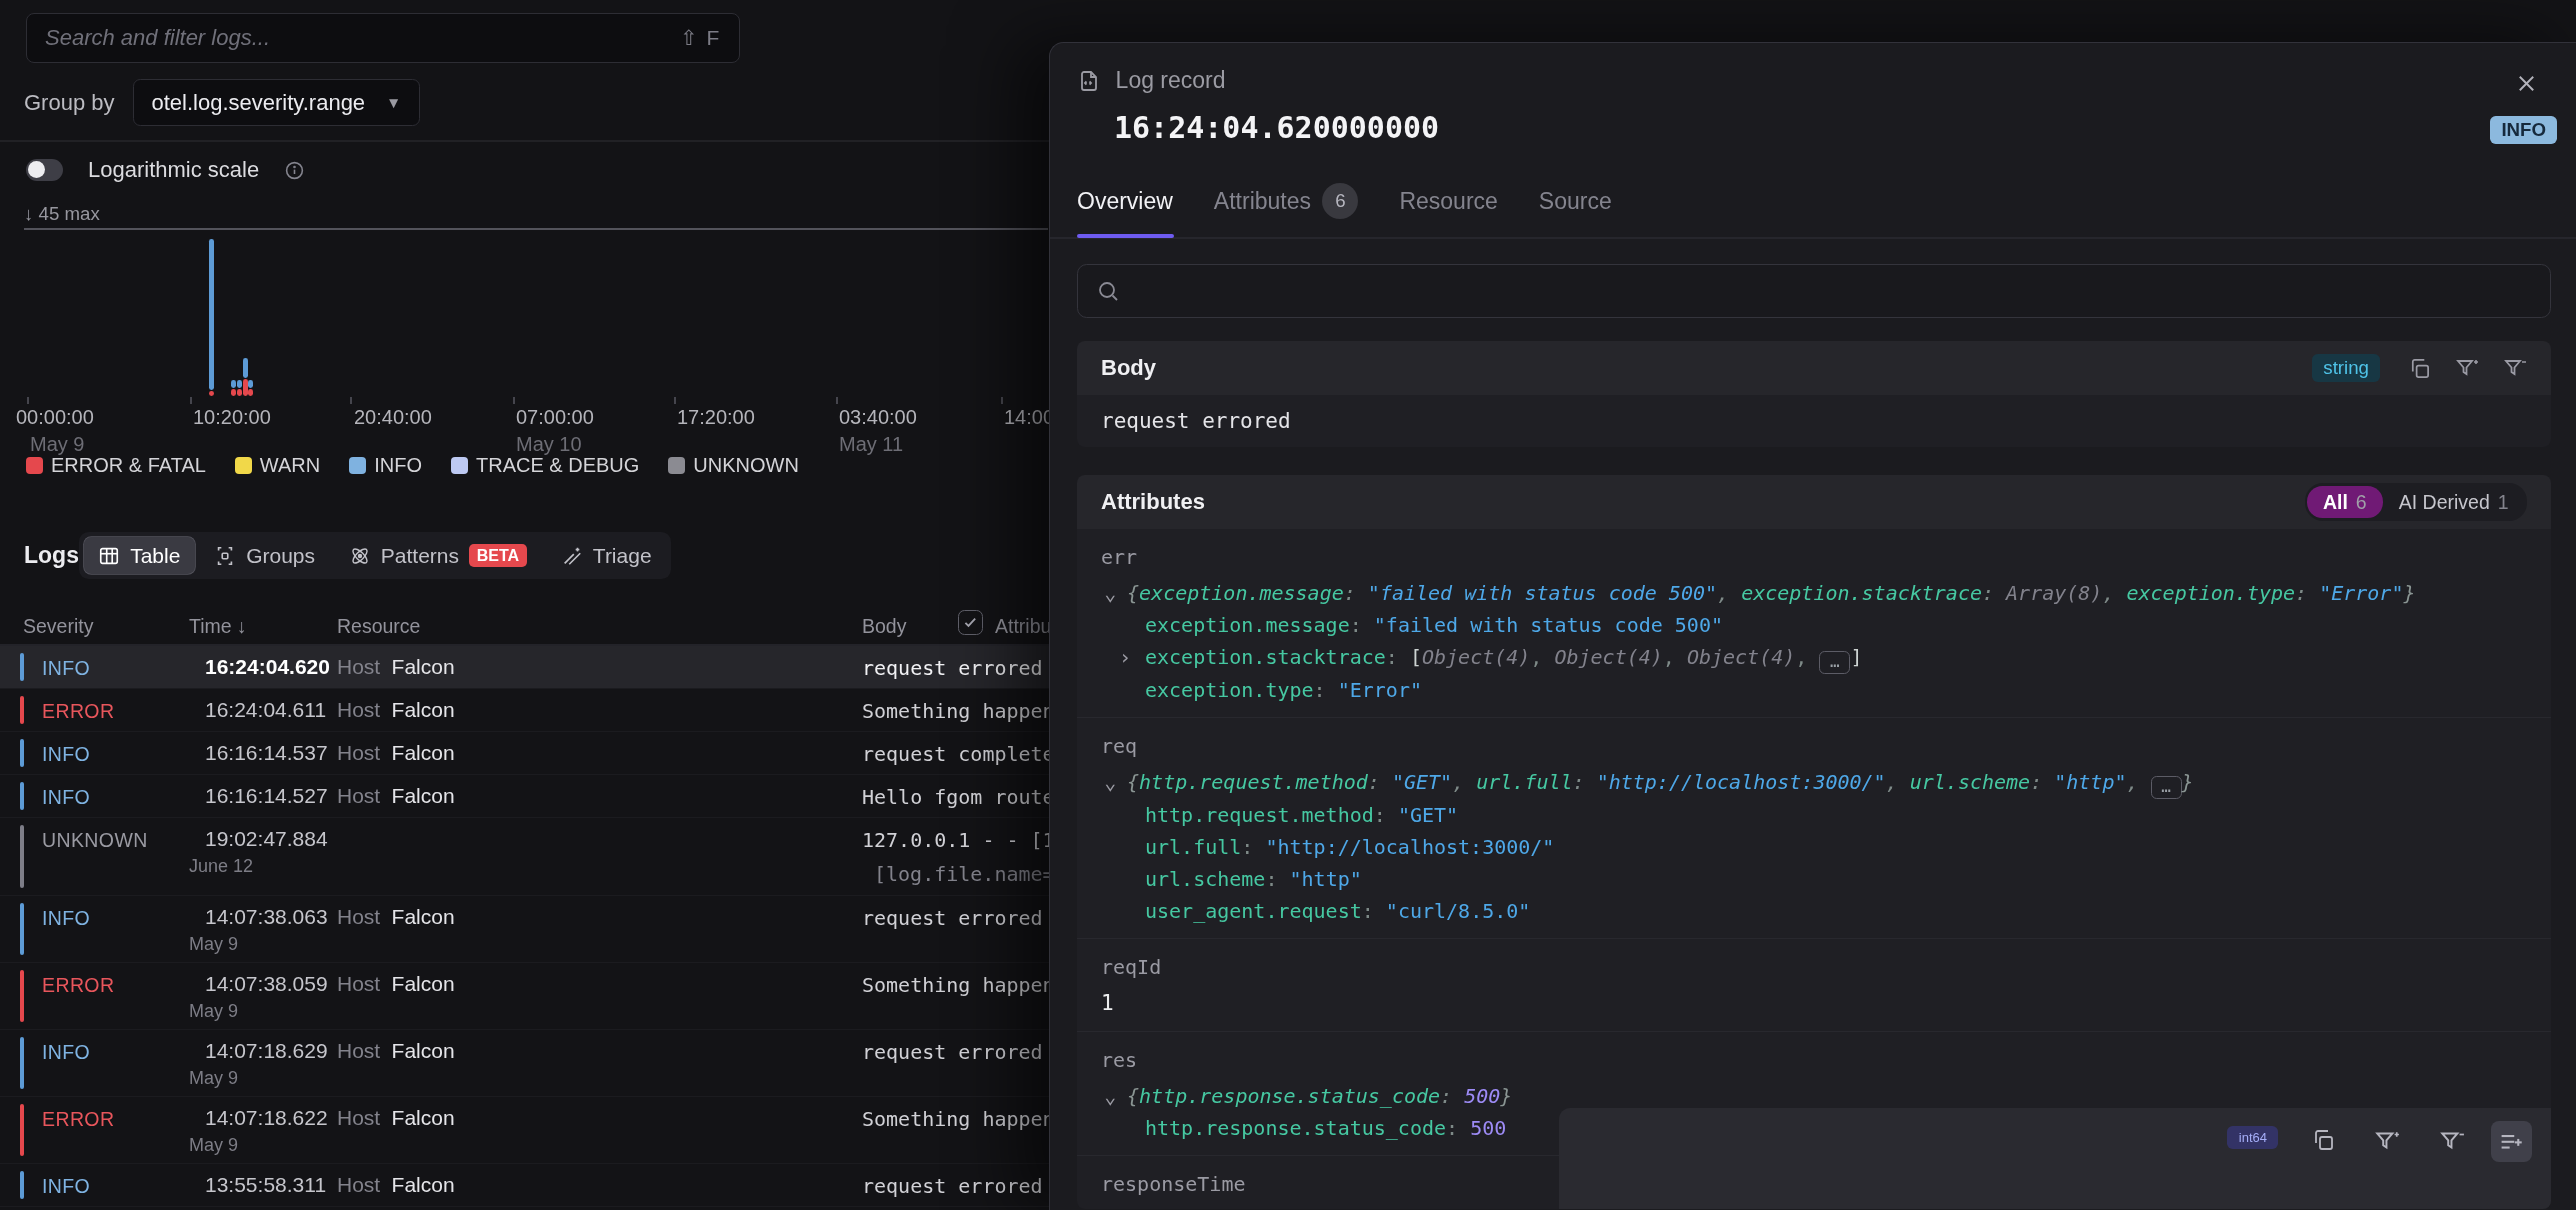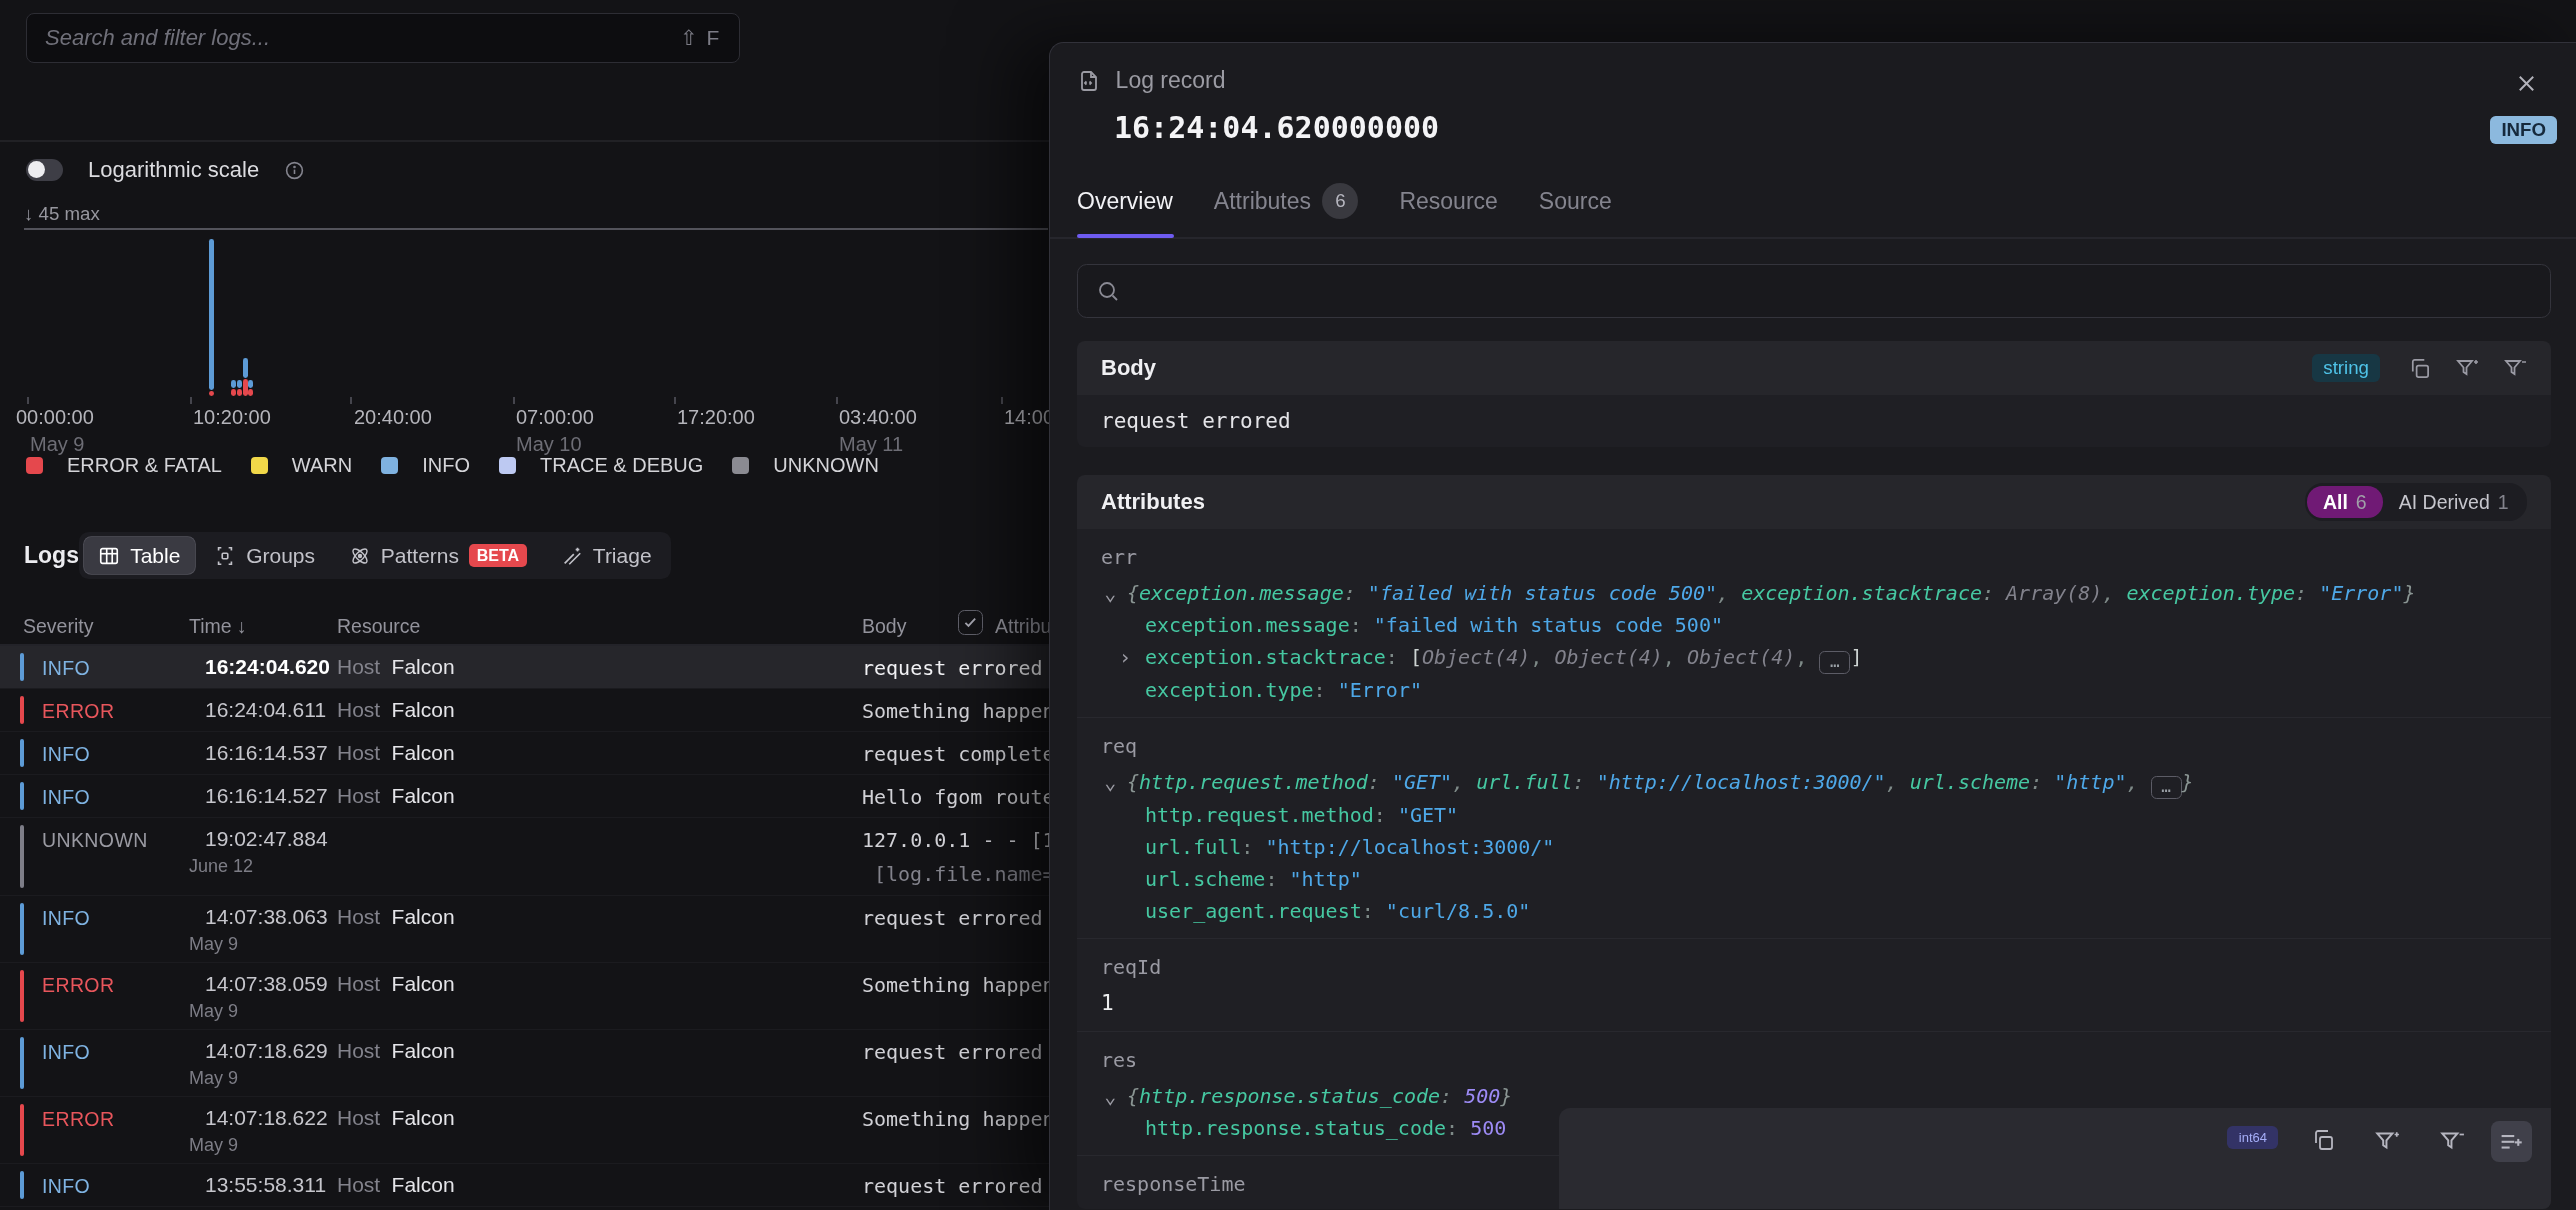--- a/index.html
+++ b/index.html
@@ -31,21 +31,21 @@
   .info-ic{color:#84848e;display:inline-flex;}
 
   .maxlabel{position:absolute;left:24px;top:203px;color:#97979f;font-size:18.7px;}
   .maxline{position:absolute;left:24px;top:228px;width:1024px;height:1.6px;background:#53535b;}
   #chart{position:absolute;left:0;top:230px;width:1049px;height:166px;}
   .bar{position:absolute;border-radius:2.4px;}
   .tickmark{position:absolute;top:397px;width:1.6px;height:7.3px;background:#45454d;}
   .xtime{position:absolute;top:406px;font-size:20px;color:#b5b5bb;white-space:nowrap;}
   .xday{position:absolute;top:433px;font-size:20px;color:#6d6d75;white-space:nowrap;}
   #legend{position:absolute;left:26px;top:454px;display:flex;gap:29px;align-items:center;}
-  .lg-item{display:flex;align-items:center;gap:24px;}
+  .lg-item{display:flex;align-items:center;gap:8px;}
   .lg-sw{width:17px;height:17px;border-radius:4px;}
   .lg-lb{color:#d4d4d8;font-size:20px;}
 
   .logs-label{position:absolute;left:24px;top:542px;font-size:23px;font-weight:700;color:#ececf0;}
   .viewtabs{position:absolute;left:79px;top:532px;height:47px;background:#1c1c21;border-radius:9.7px;
             display:flex;align-items:center;padding:0 4.9px;gap:4.9px;}
   .vtab{display:flex;align-items:center;gap:9.7px;padding:0 14.6px;height:37px;color:#c2c2c9;
         font-size:21px;border-radius:7.3px;cursor:pointer;white-space:nowrap;}
   .vtab.active{background:#3a3a42;color:#ffffff;box-shadow:0 0 0 0.8px #53535c;}
   .vtab svg{flex:0 0 auto;}
@@ -143,20 +143,27 @@
 
 <div class="screen">
 
   <div class="left">
 
     <div class="searchbar">
       <input type="text" placeholder="Search and filter logs..." style="">
       <span class="shortcut">⇧ F</span>
     </div>
 
+    <div class="groupby">
+      <span class="groupby-label">Group by</span>
+      <div class="dropdown">
+        <span>otel.log.severity.range</span>
+        <span class="caret">▼</span>
+      </div>
+    </div>
     <div class="div-top"></div>
 
     <div class="togglerow">
       <div class="toggle">
         <div class="knob"></div>
       </div>
       <span class="toggle-label">Logarithmic scale</span>
       <span class="info-ic">
         <svg width="21" height="21" viewBox="0 0 24 24" fill="none" stroke="currentColor" stroke-width="1.8">
           <circle cx="12" cy="12" r="9"></circle>

